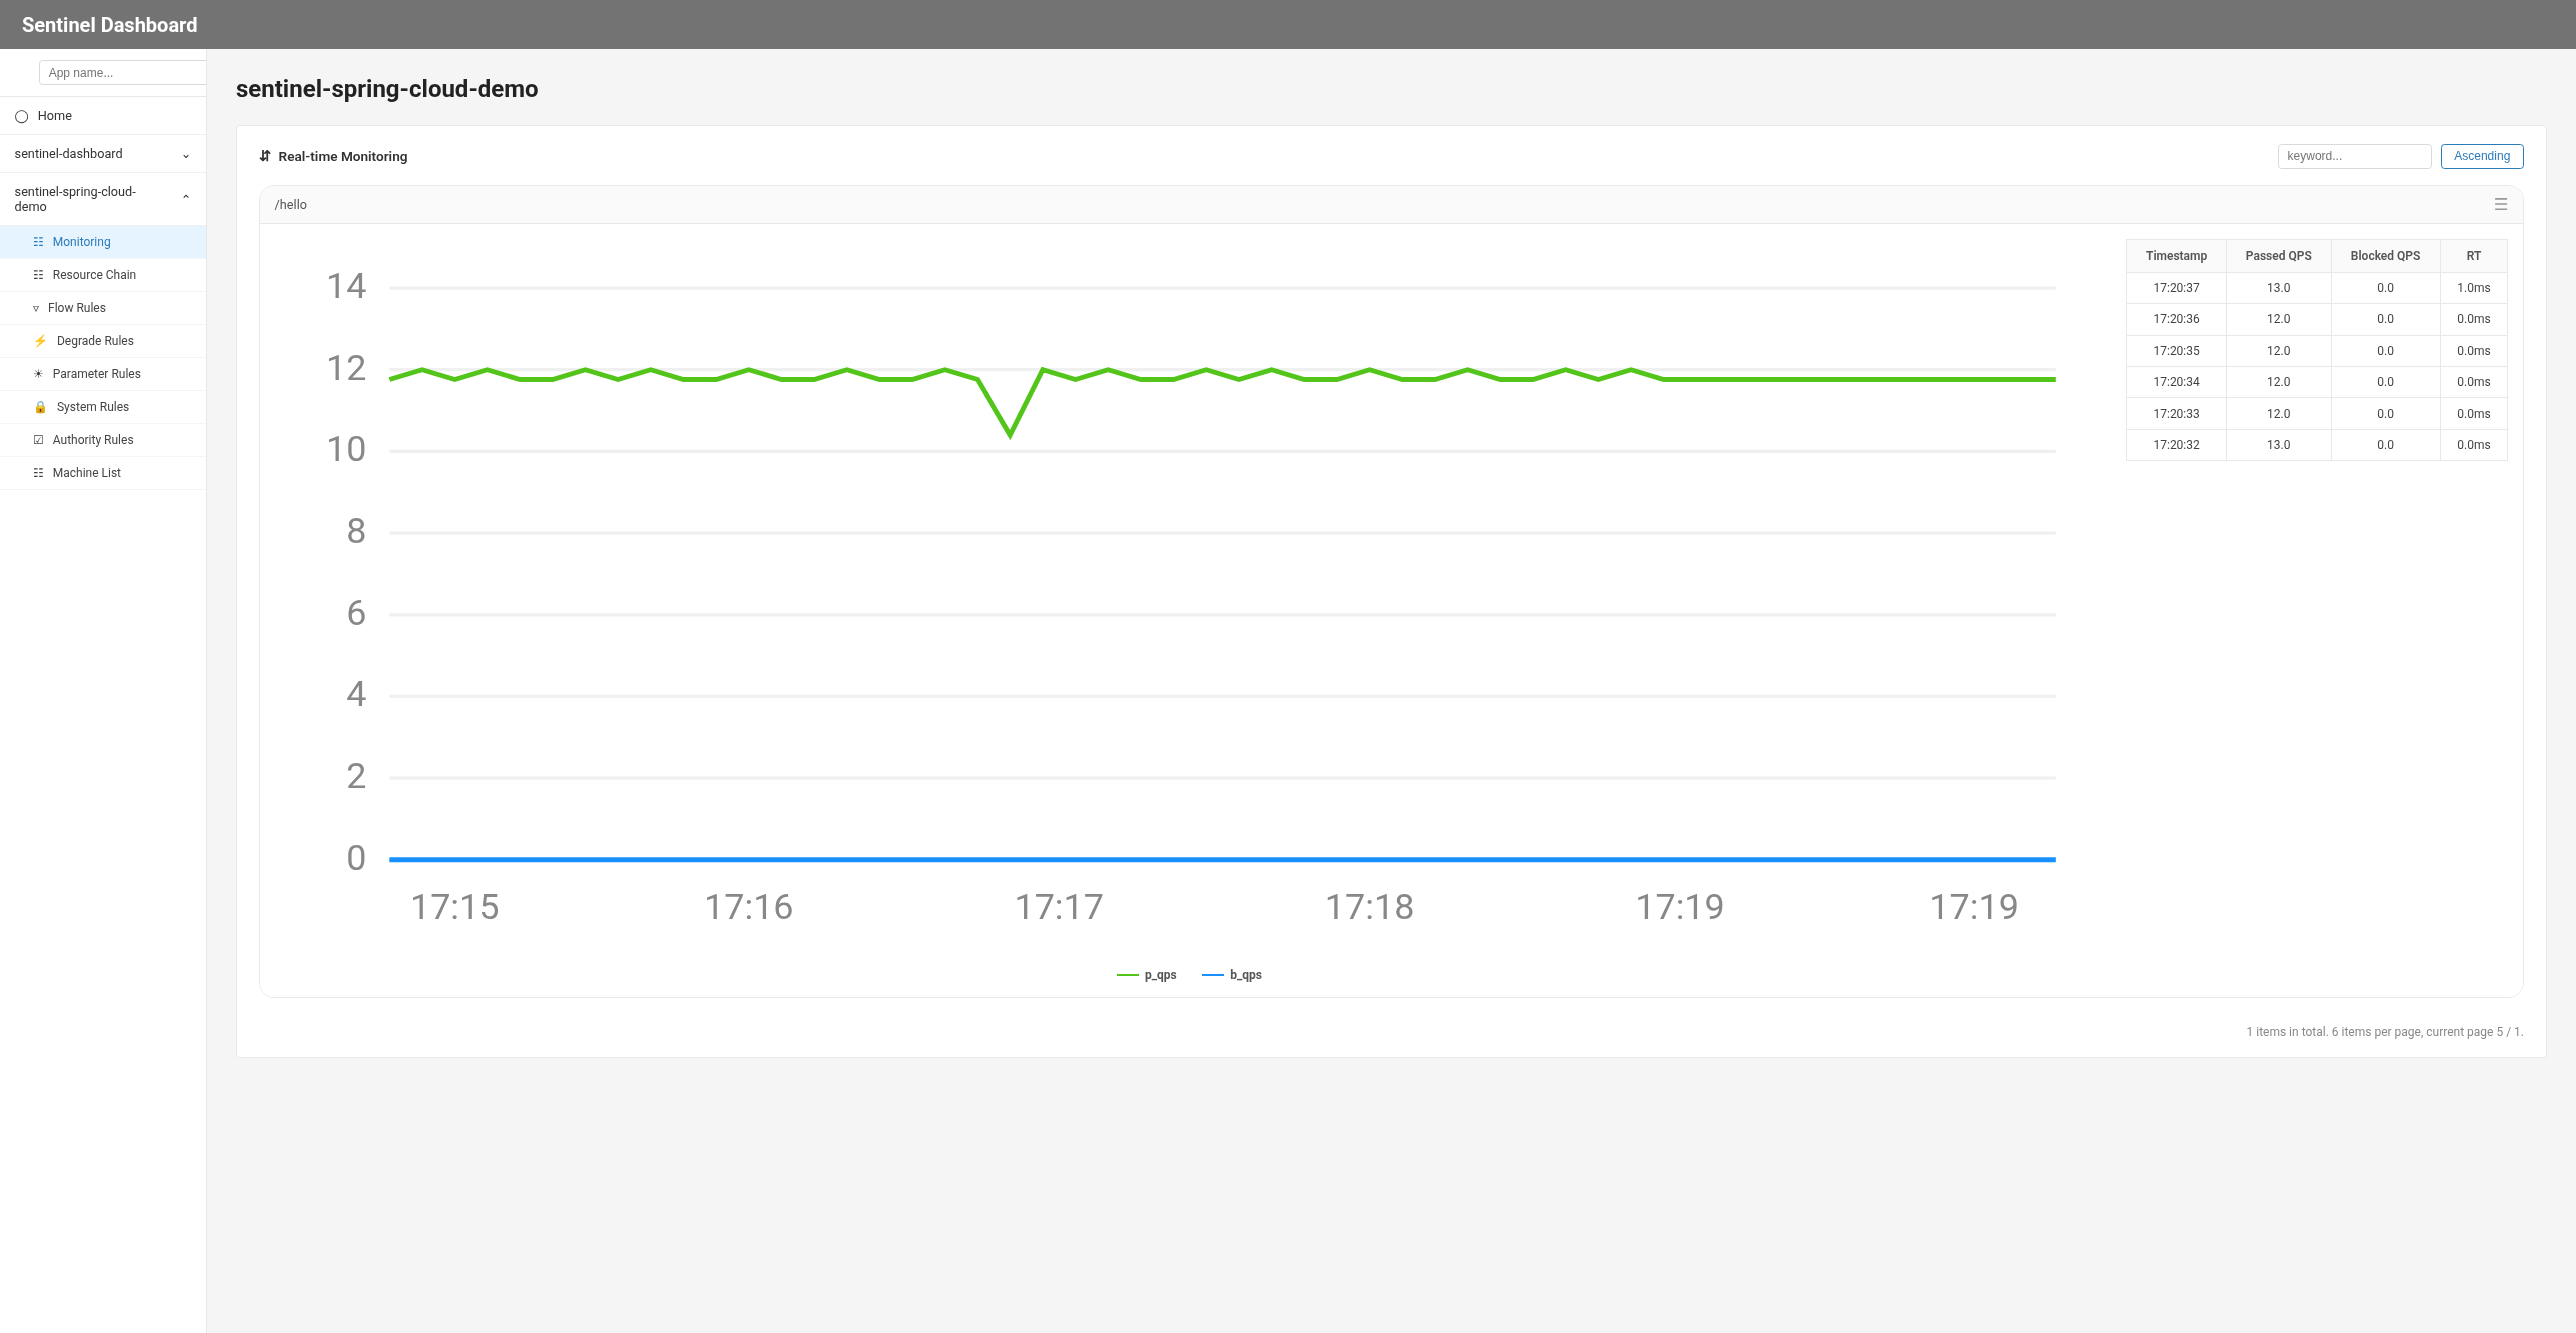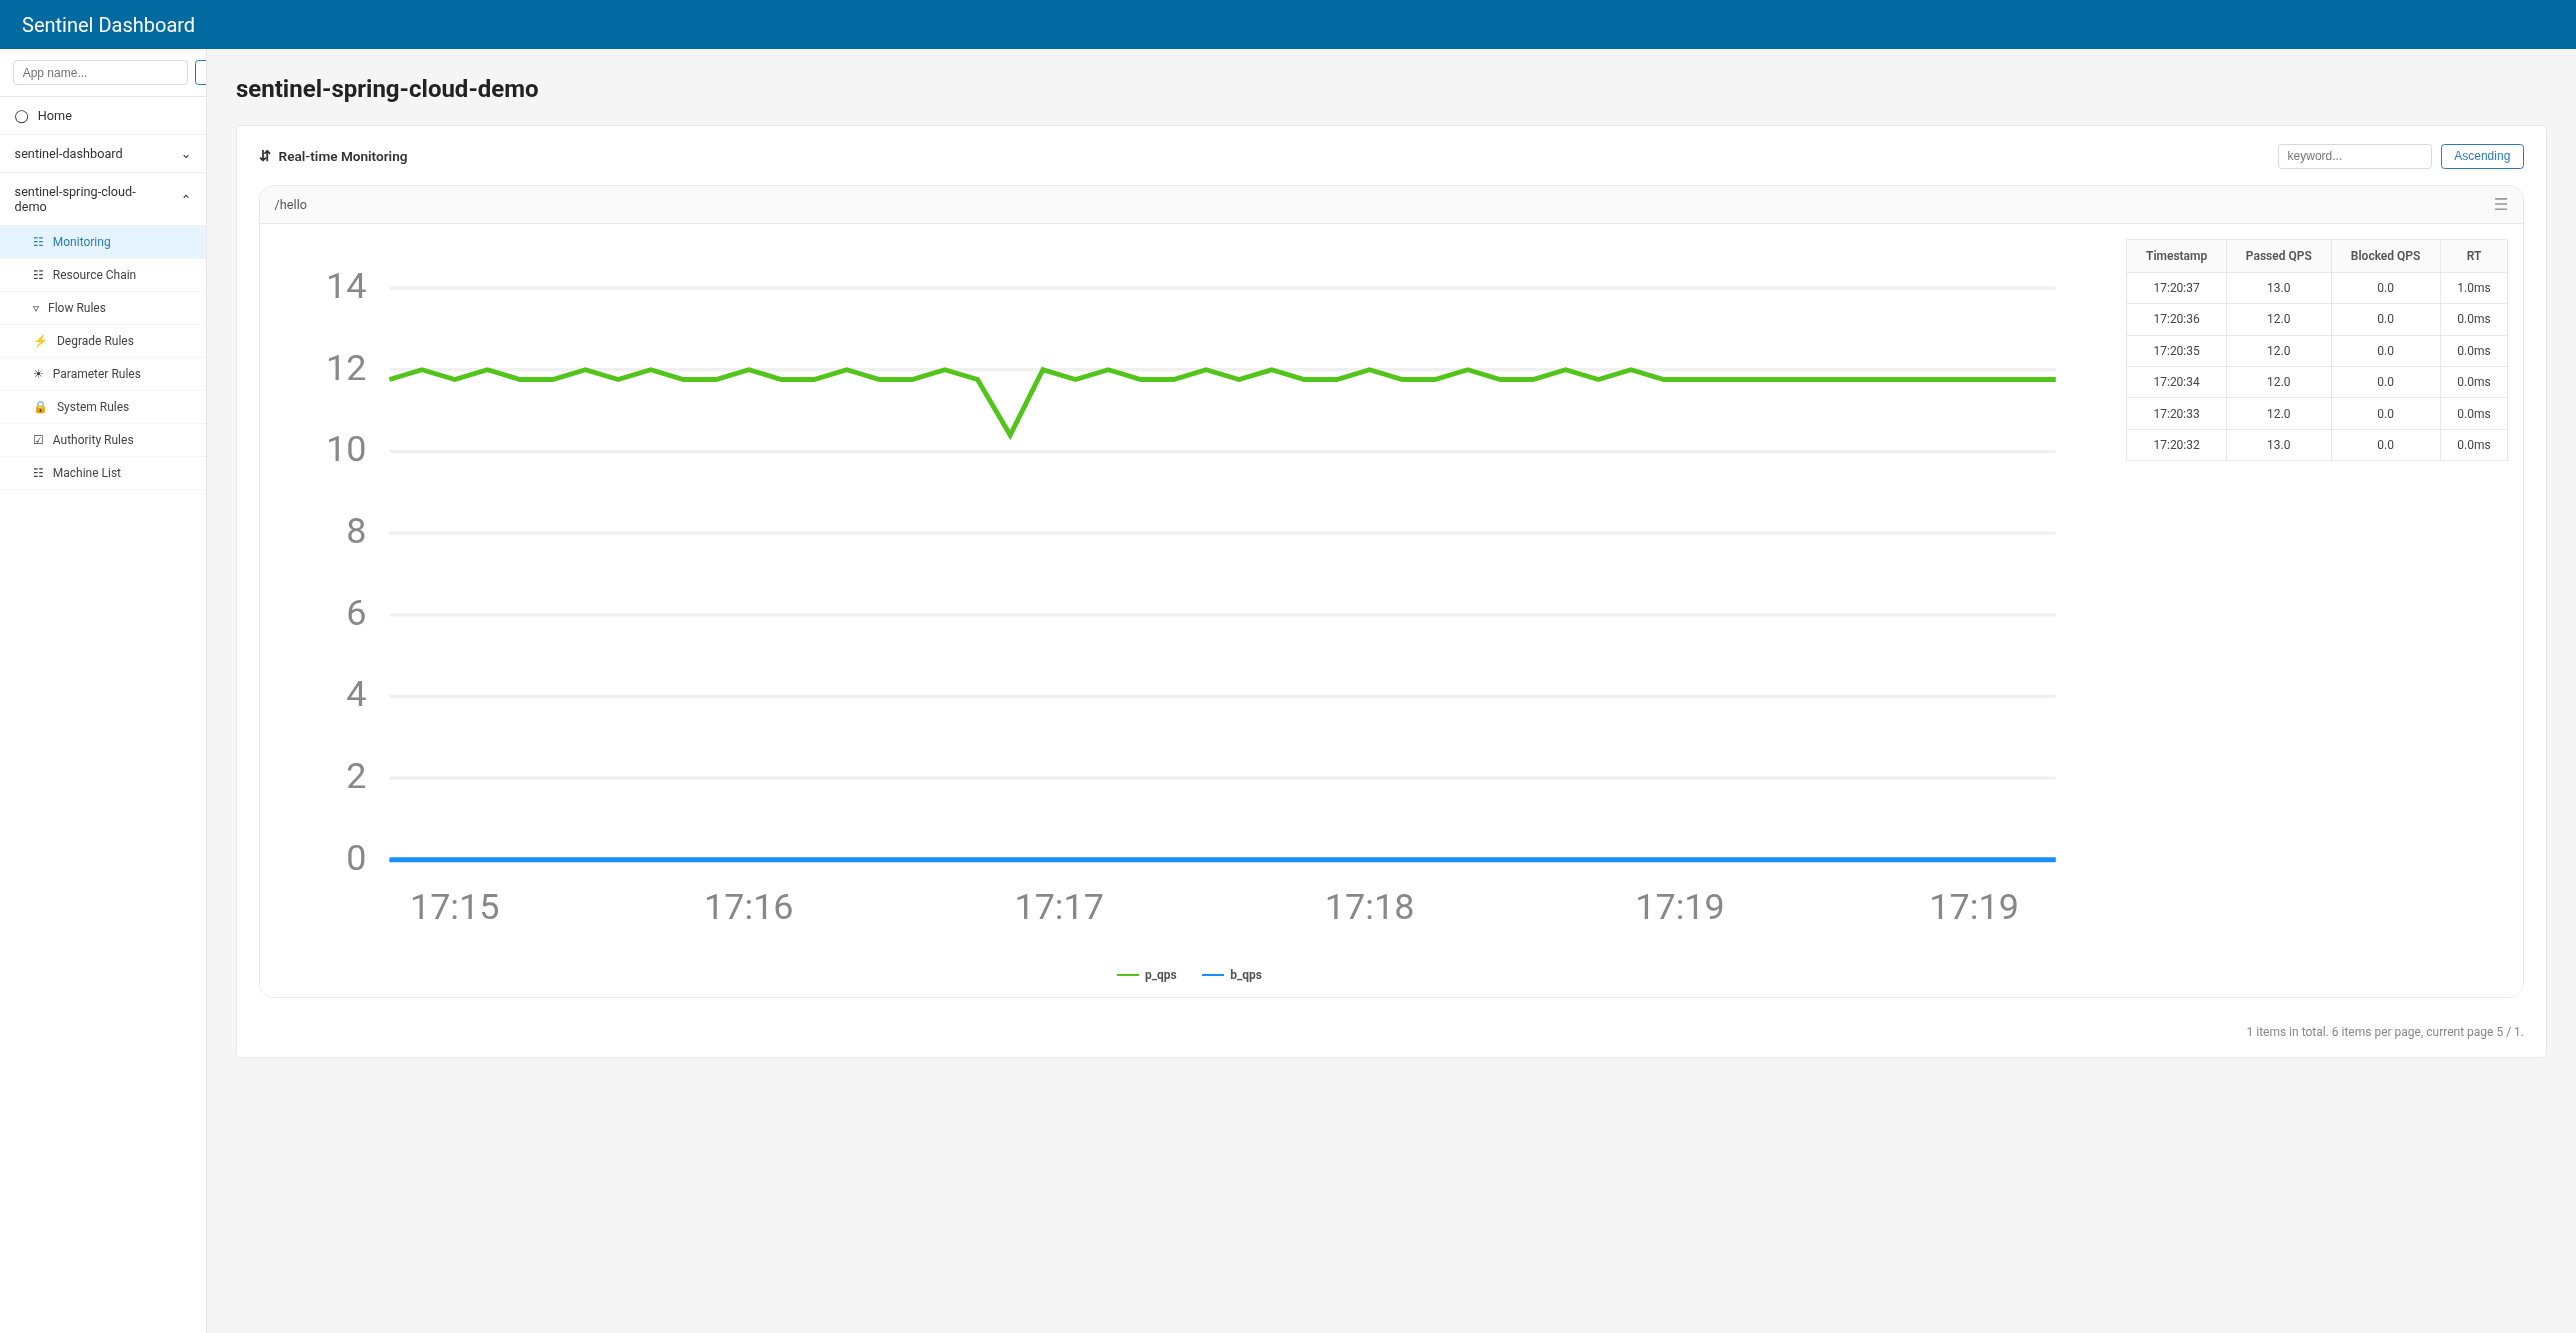--- a/index.html
+++ b/index.html
@@ -1,24 +1,24 @@
 <!DOCTYPE html>
 <html style="font-size:14.6px"><head>
   <meta charset="utf-8">
   <style>
     * { box-sizing: border-box; margin: 0; padding: 0; }
     body { font-family: -apple-system, BlinkMacSystemFont, 'Segoe UI', Roboto, Arial, sans-serif; background: #f5f5f5; font-size: 12.7px; color: #333; }
 
     
     .header {
-      background: #0369a1;
+      background: #737373;
       color: white;
       padding: 12.7px 22px;
       font-size: 20px;
-      font-weight: 400;
+      font-weight: 700;
     }
 
     
     .layout { display: flex; height: calc(100vh - 49px); }
 
     
     .sidebar {
       width: 207px;
       background: #fff;
       border-right: 0.9px solid #e8e8e8;
@@ -32,20 +32,21 @@
       border-bottom: 0.9px solid #e8e8e8;
     }
     .search-area input {
       flex: 1;
       border: 0.9px solid #d9d9d9;
       border-radius: 3.6px;
       padding: 4.5px 9px;
       font-size: 12px;
       outline: none;
       color: #999;
+      margin-left: 26px;
     }
     .search-area button {
       background: #fff;
       border: 0.9px solid #2b7bb9;
       color: #2b7bb9;
       border-radius: 3.6px;
       padding: 4.5px 11px;
       cursor: pointer;
       font-size: 12px;
     }

